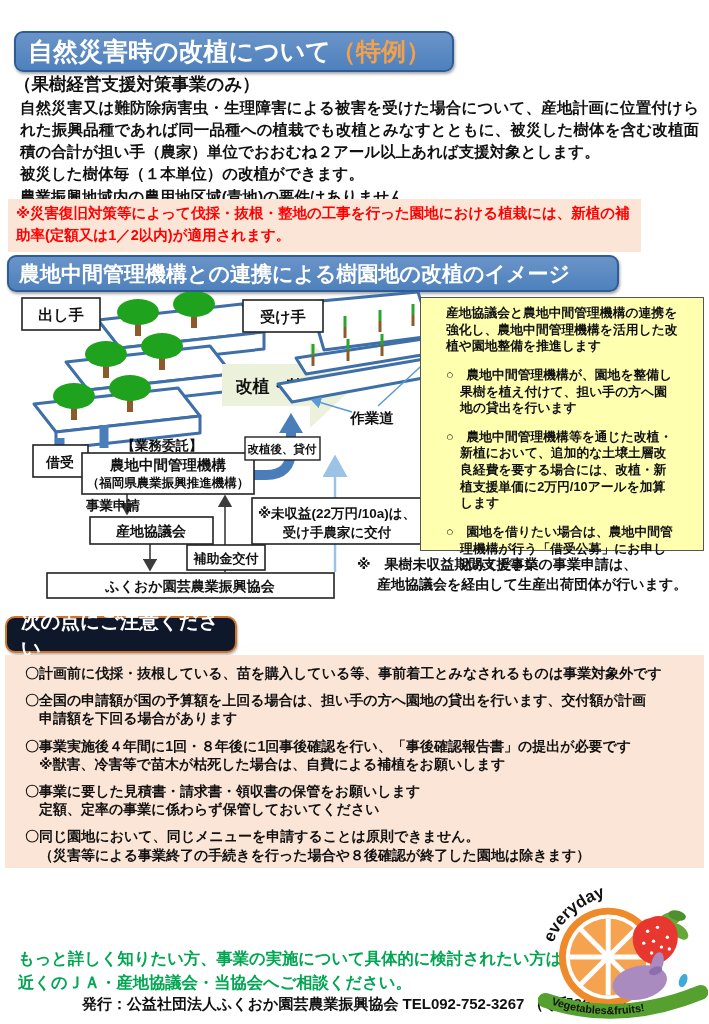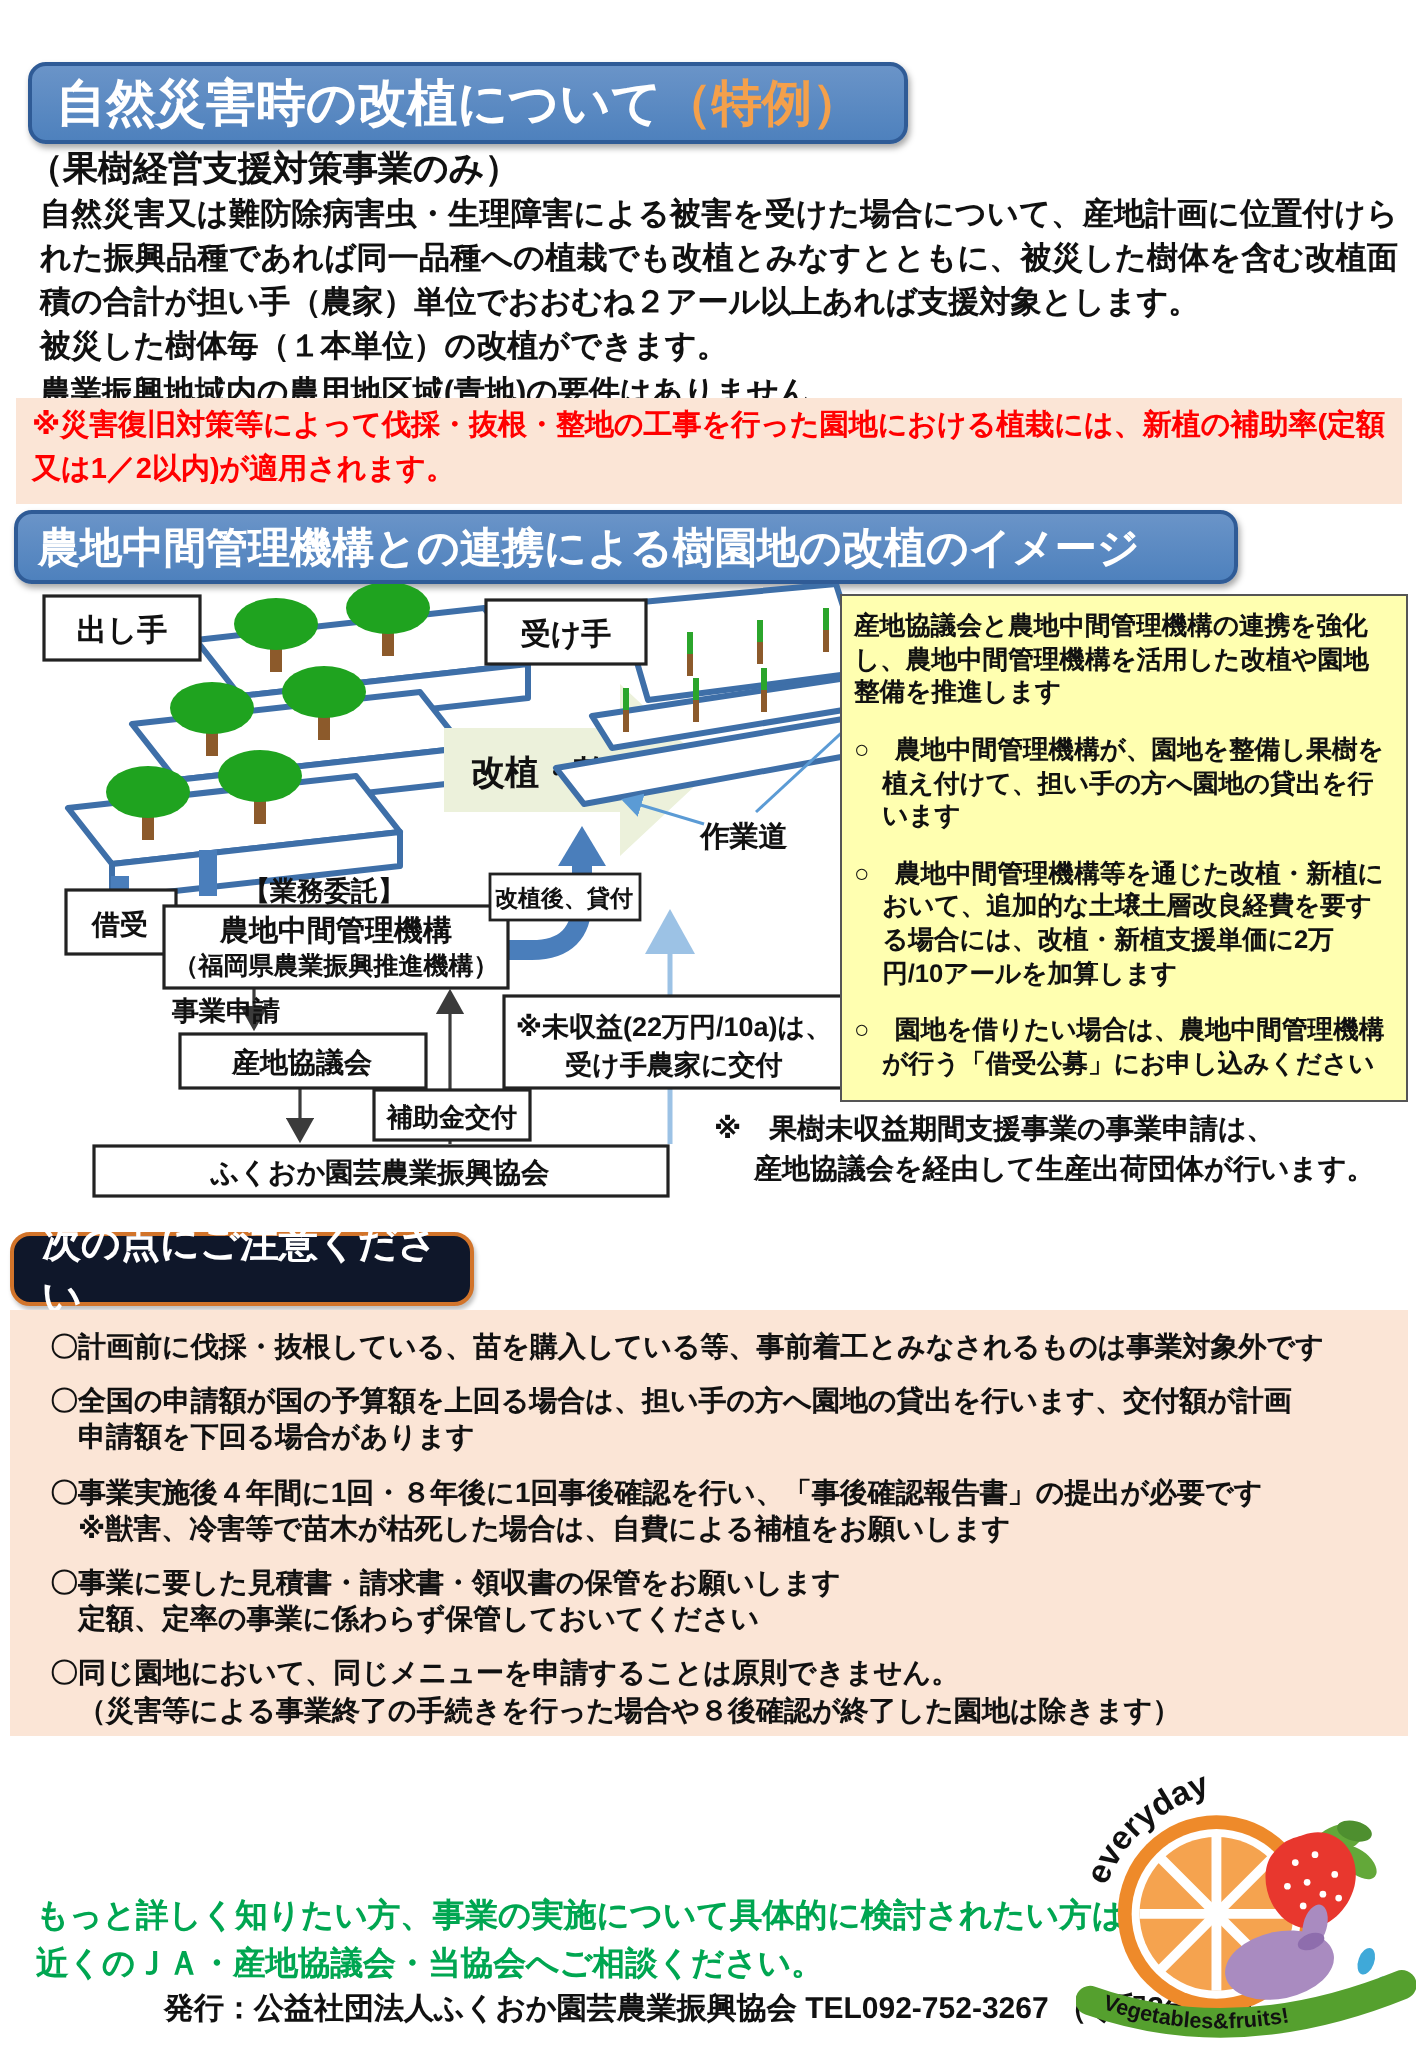--- a/index.html
+++ b/index.html
@@ -18,26 +18,26 @@
   .h1 .suffix { color:#f4a04b;text-align:right; }
   .h2 { left:7px; top:255px; width:612px; height:37px; font-size:21px; padding-left:10px; }
 
   .subtitle { left:14px; top:72px; font-size:17.5px; font-weight:bold; color:#111; }
 
   .intro { left:20px; top:97px; width:679px; font-size:15.5px; line-height:1.43;
            color:#111; text-align:justify; }
   .intro .n { font-weight:bold;margin-top:26px; }
   .intro .b { font-weight:bold; }
 
-  .warnbox { left:8px; top:199px; width:693px; height:53px; background:#fbe5d6;
+  .warnbox { left:8px; top:199px; width:633px; height:53px; background:#fbe5d6;
              padding:4px 8px; }
   .warnbox p { color:#ff0000; font-weight:bold; font-size:14.5px; line-height:1.5; }
 
   .yellowbox { left:420px; top:297px; width:284px; height:254px; background:#ffffb0;
-               border:1.5px solid #555; padding:7px 6px; }
+               border:1.5px solid #555; padding:7px 25px; }
   .yellowbox p { font-size:12.8px; font-weight:bold; line-height:1.3; color:#111;
                  white-space:pre-line; }
   .yellowbox p.item { margin-top:12px; padding-left:1.1em; text-indent:-1.1em; }
 
   .h-orange { left:5px; top:616px; width:232px; height:37px; background:#0f172a;
               border:2.5px solid #d2742a; border-radius:10px; color:#fff;
               font-weight:bold; font-size:19.5px; display:flex; align-items:center;
               padding-left:14px; box-shadow:1px 2px 2px rgba(0,0,0,.25); }
 
   .notesbox { left:5px; top:655px; width:699px; height:213px; background:#fbe5d6;

